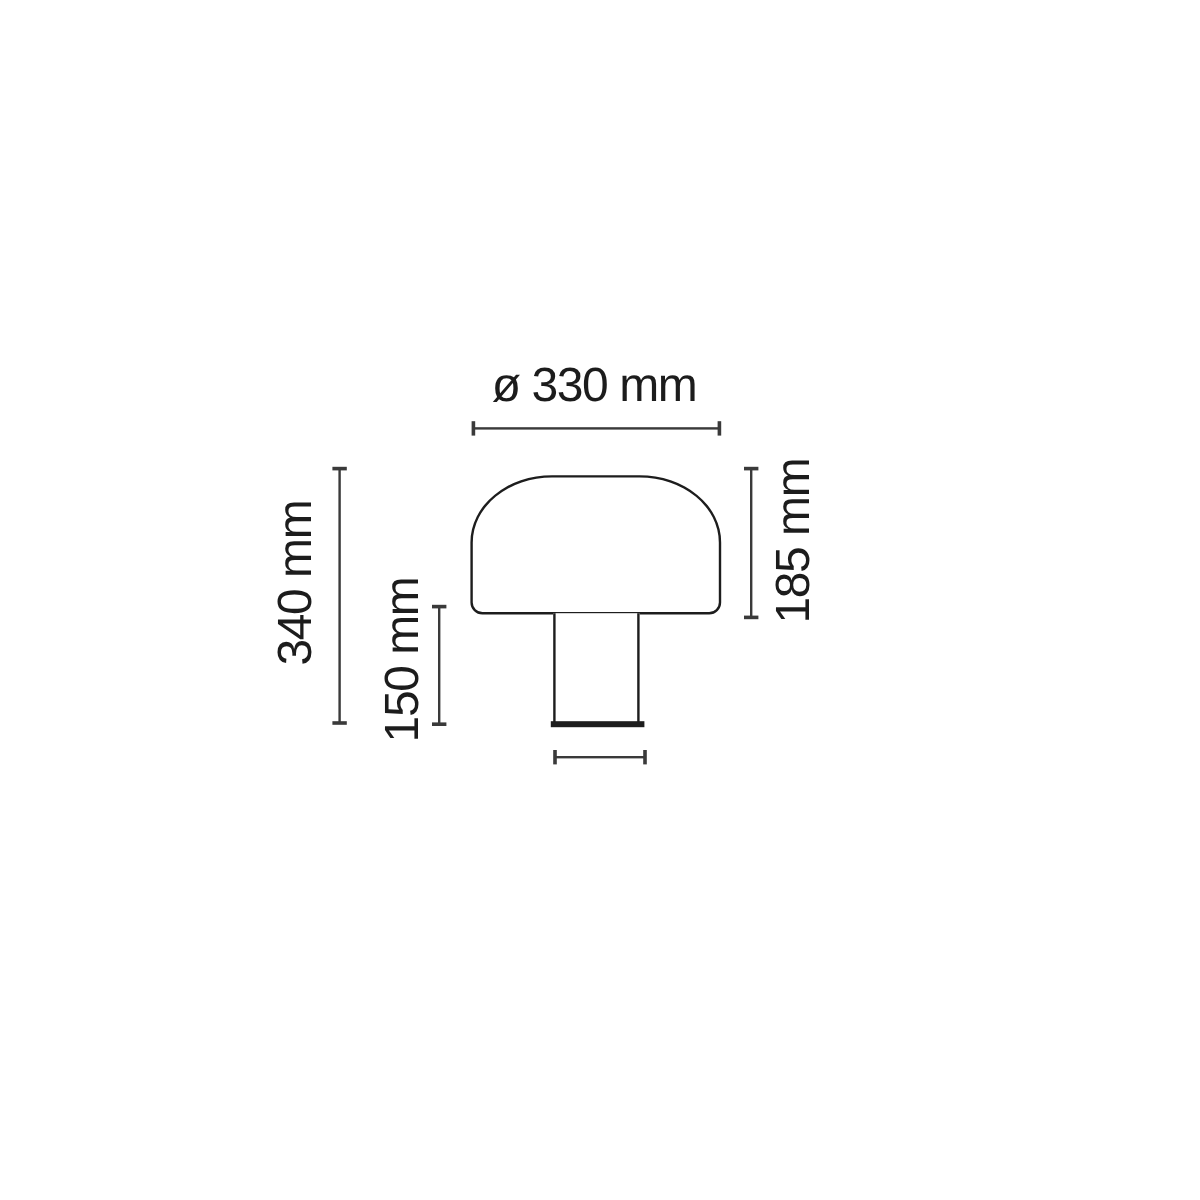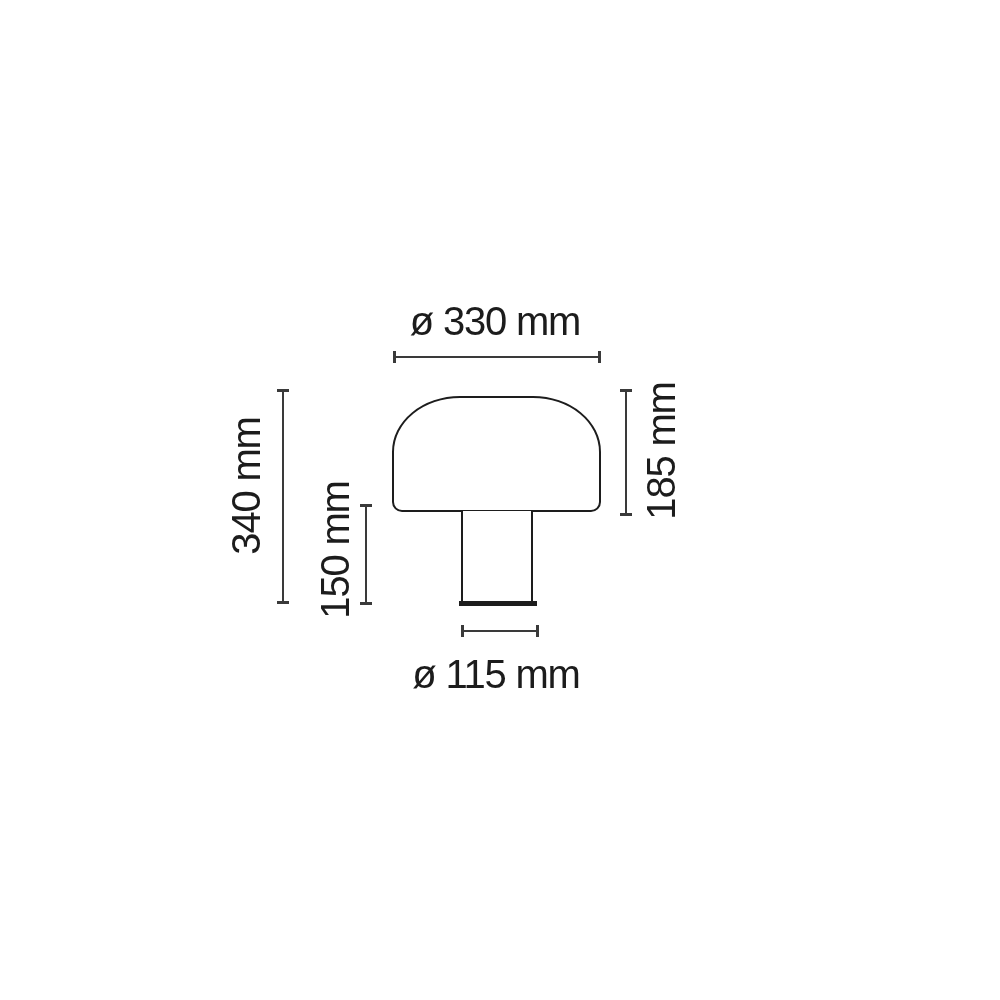--- a/index.html
+++ b/index.html
@@ -111,15 +111,14 @@
   <div class="vline" style="left: 365px; top: 505px; height: 99px;"></div>
 
   <div class="dim-label vertical" style="left: 661px; top: 451px;">185 mm</div>
   <div class="vline" style="left: 625px; top: 390px; height: 125px;"></div>
 
   <div class="lamp-shade"></div>
   <div class="lamp-stem"></div>
   <div class="lamp-base-plate"></div>
 
   <div class="hline" style="left: 462px; top: 630px; width: 76px;"></div>
-  <div class="dim-label" style="left: 496px; top: 674px;">ø 115 mm</div>
 
 </div>
 
 </body></html>

